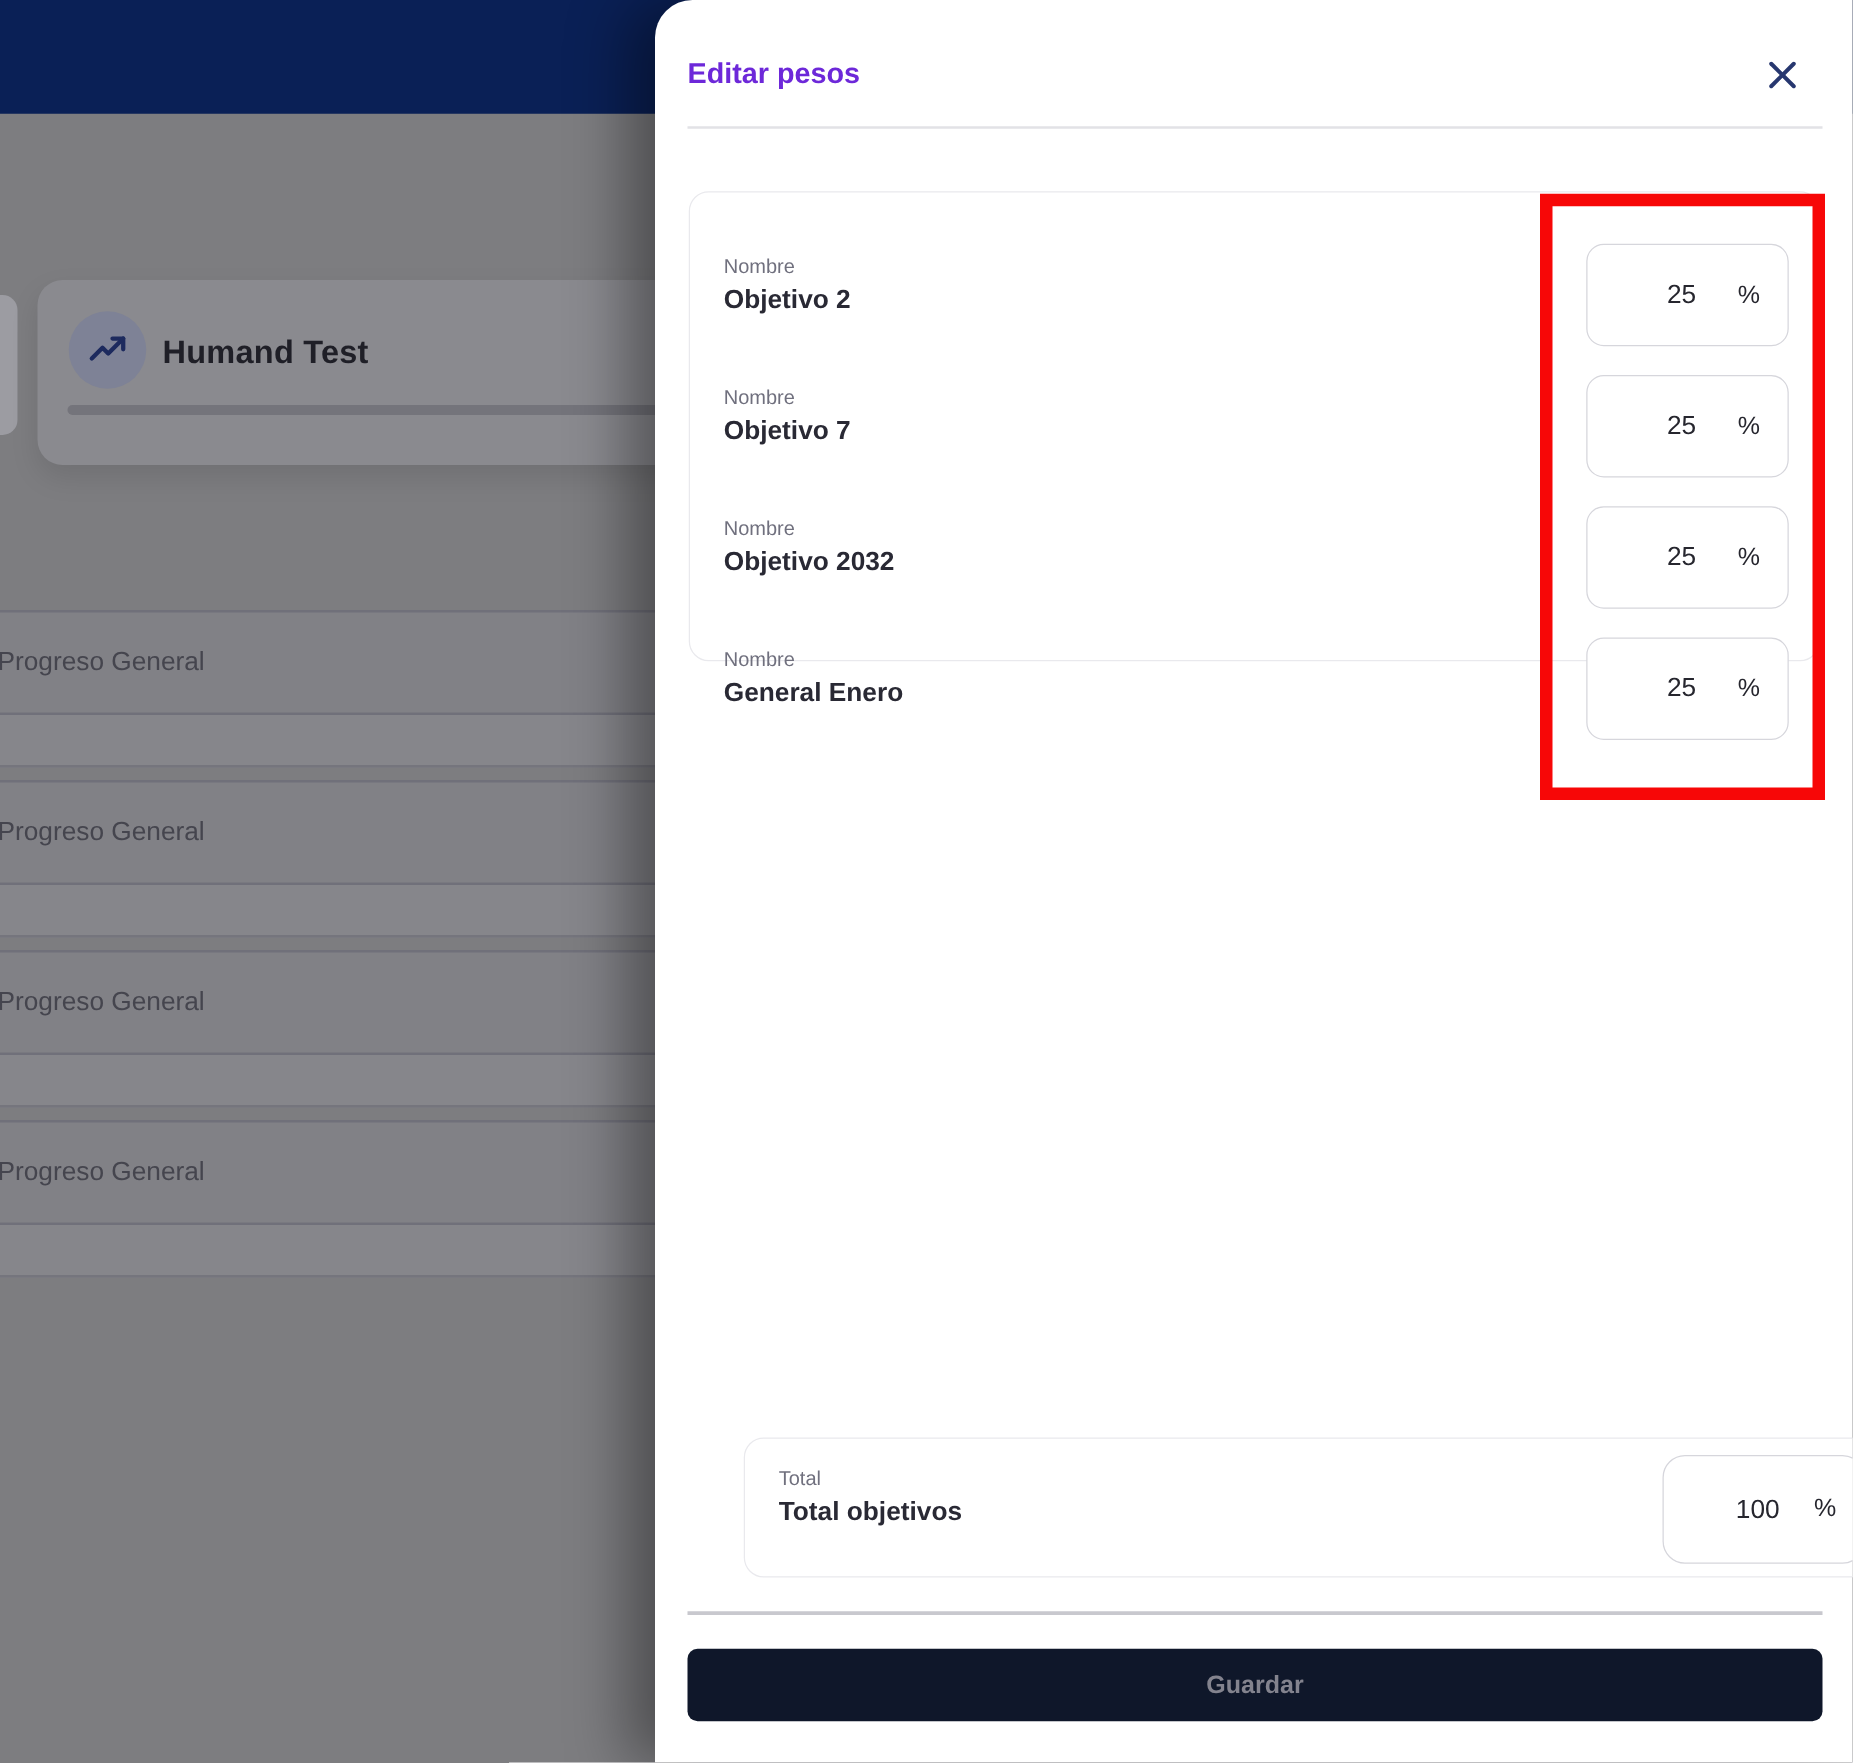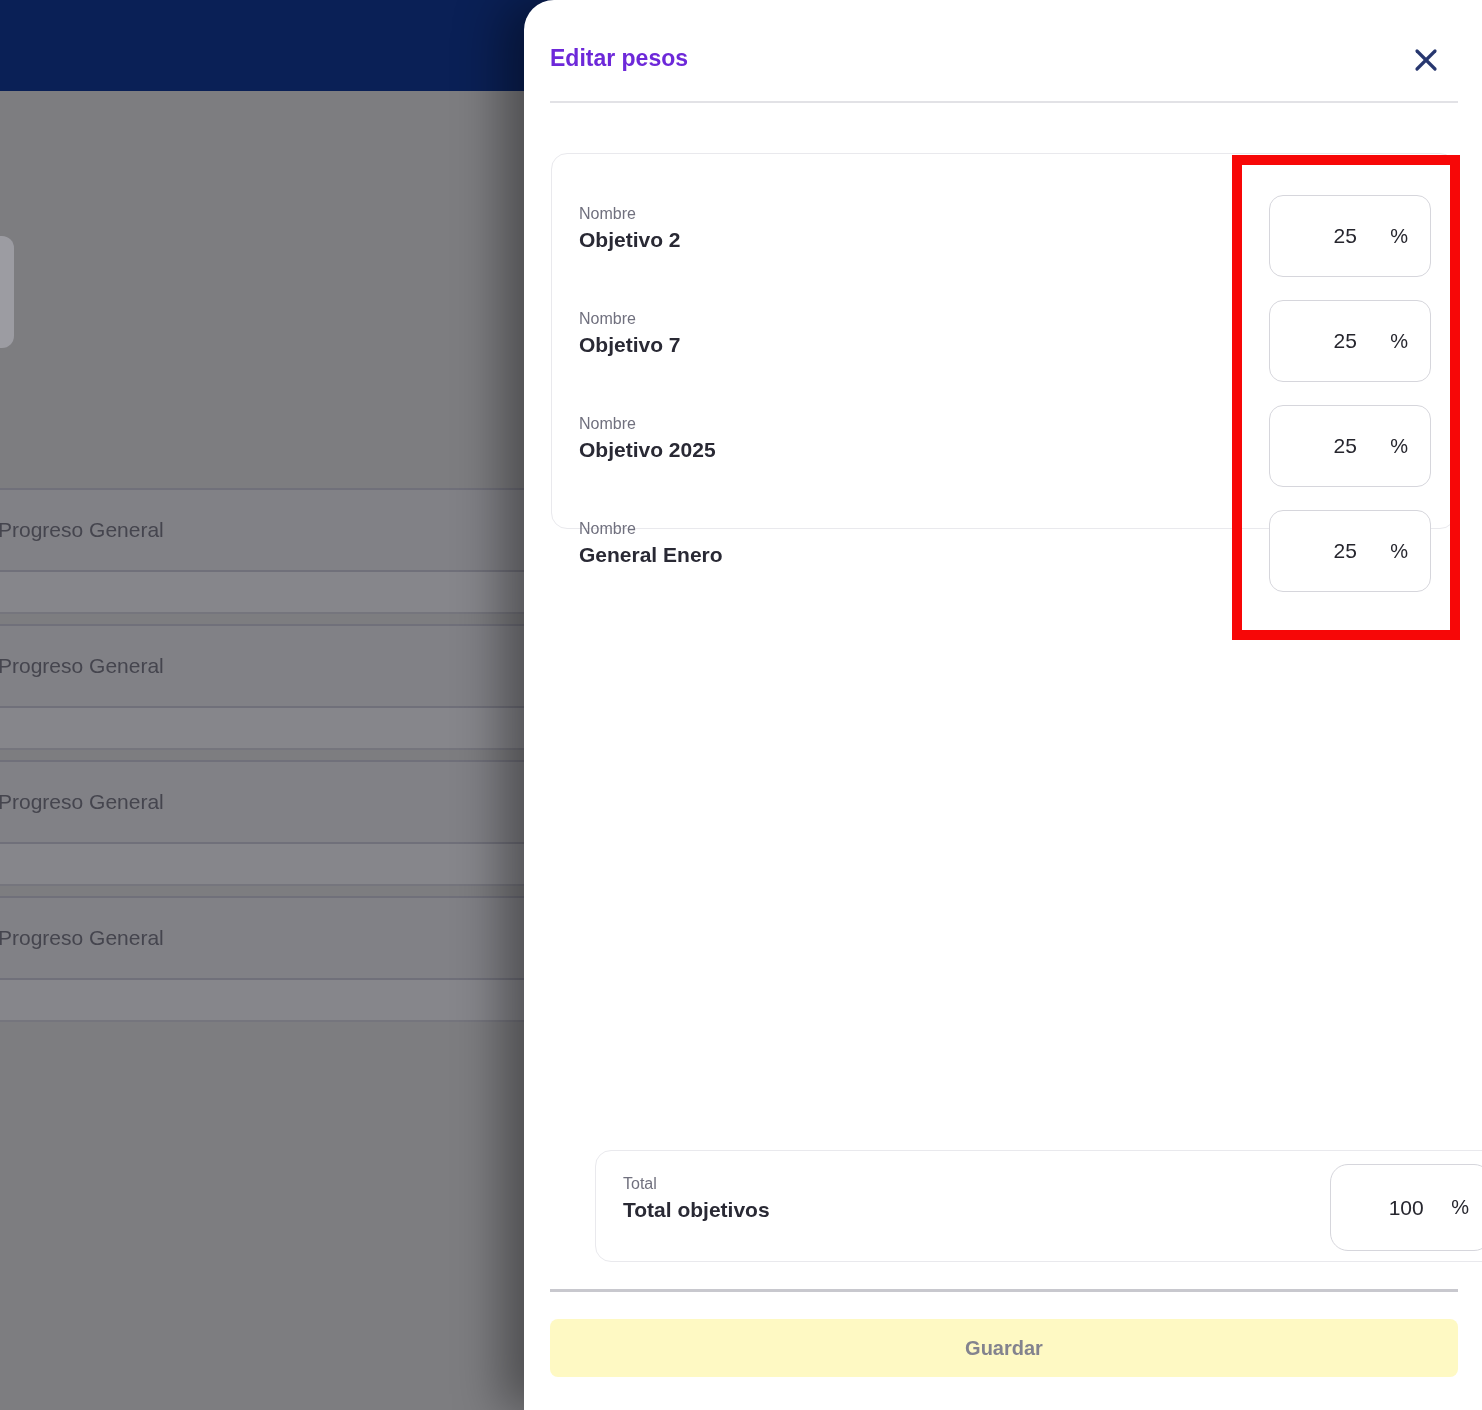--- a/index.html
+++ b/index.html
@@ -65,31 +65,41 @@
 
   .total-card { position: absolute; left: 27px; top: 1150px; width: 905px; height: 112px;
                 background: #fff; border: 1.5px solid #e9e9ed; border-radius: 16px; margin-left: 44px; }
   .total-card .field-label { top: 24px; }
   .total-card .field-name  { top: 47px; }
   .total-card .pct-box { left: 734px; top: 13px; height: 87px; border-radius: 18px; }
 
   .bottom-divider { position: absolute; left: 26px; top: 1289px; width: 908px; height: 3px; background: #c8c8ce; }
 
   .save-btn { position: absolute; left: 26px; top: 1319px; width: 908px; height: 58px;
-              background: #fef9c3; border: none; border-radius: 8px;
+              background: #0f172a; border: none; border-radius: 8px;
               font-family: "Liberation Sans", sans-serif;
               font-size: 20px; font-weight: 700; color: #83838e; cursor: pointer; }
 </style>
 </head>
 <body>
 
 <div id="background-page">
   <div class="nav-bar"></div>
   <div class="left-sliver"></div>
 
+  <div class="humand-card">
+    <div class="icon-circle">
+      <svg width="32" height="32" viewBox="0 0 28 28" fill="none">
+        <polyline points="3,20 10.5,12.5 14.5,16.5 25,6" stroke="#1d2a5e" stroke-width="3" stroke-linecap="round" stroke-linejoin="round"></polyline>
+        <polyline points="17.5,6 25,6 25,13.5" stroke="#1d2a5e" stroke-width="3" stroke-linecap="round" stroke-linejoin="round"></polyline>
+      </svg>
+    </div>
+    <div class="humand-title">Humand Test</div>
+    <div class="humand-progress"></div>
+  </div>
 
   <div class="pg-label-row" style="top:488px">
     <span>Progreso General</span>
     </div>
   <div class="pg-band" style="top:570px"></div>
 
   <div class="pg-label-row" style="top:624px">
     <span>Progreso General</span>
     </div>
   <div class="pg-band" style="top:706px"></div>
@@ -135,21 +145,21 @@
       <div class="field-label">Nombre</div>
       <div class="field-name">Objetivo 7</div>
       <div class="pct-box">
         <input value="25" style="">
         <span class="unit">%</span>
       </div>
     </div>
 
     <div class="obj-row" style="top:251px">
       <div class="field-label">Nombre</div>
-      <div class="field-name">Objetivo 2025</div>
+      <div class="field-name">Objetivo 2032</div>
       <div class="pct-box">
         <input value="25" style="">
         <span class="unit">%</span>
       </div>
     </div>
 
     <div class="obj-row" style="top:356px">
       <div class="field-label">Nombre</div>
       <div class="field-name">General Enero</div>
       <div class="pct-box">

